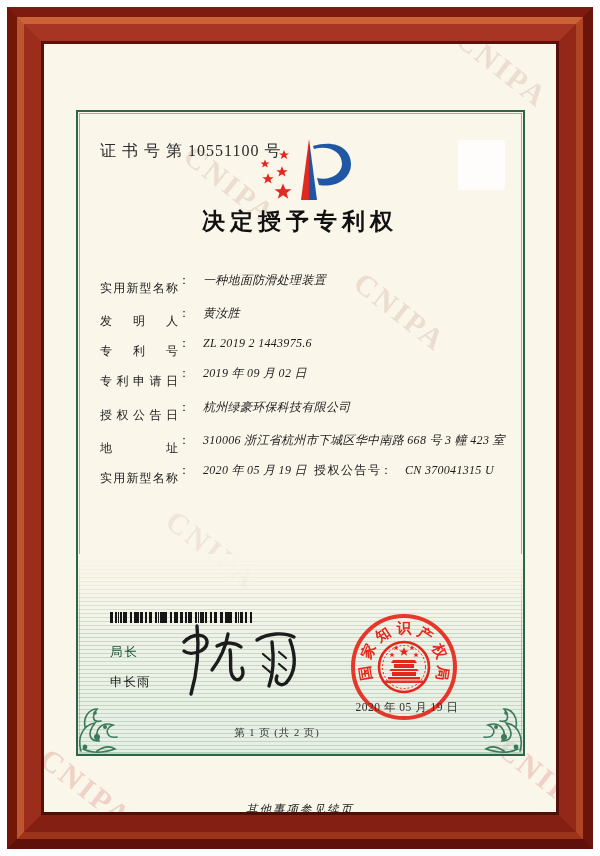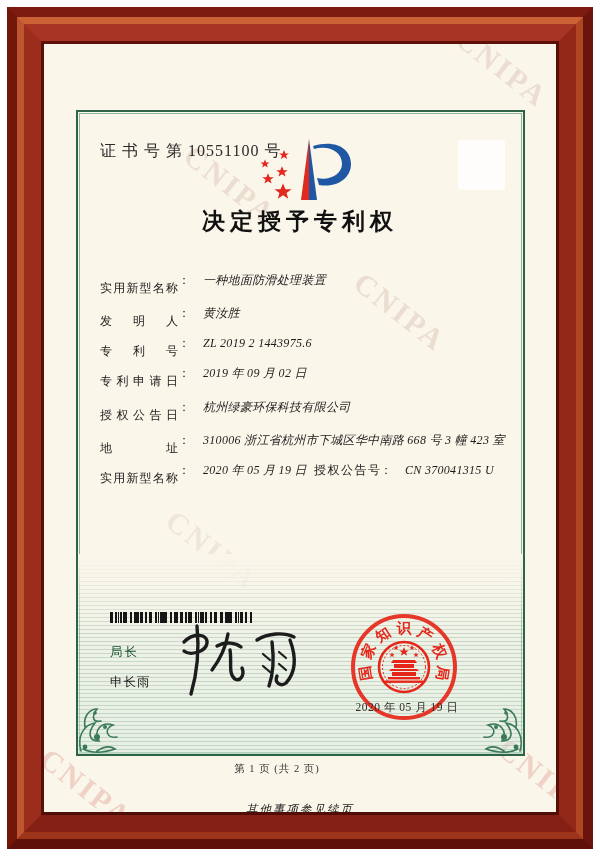--- a/index.html
+++ b/index.html
@@ -77,21 +77,21 @@
   .seal-ring { position:absolute; inset:0; border:4px solid rgba(229,39,26,0.92);
                border-radius:50%; }
   .seal-char { position:absolute; left:50%; top:50%; width:18px; height:18px;
                margin-left:-9px; margin-top:-9px; text-align:center;
                font-size:14.5px; font-weight:bold; color:#e5271a; line-height:18px; }
   .seal-emblem { position:absolute; left:24px; top:25px; width:58px; height:58px; }
   .seal-date { position:absolute; left:297px; top:656px; width:132px; text-align:center;
                font-size:11.5px; color:#35302b; letter-spacing:0.5px; }
 
   
-  .page-info { position:absolute; left:32px; top:718px; width:402px; text-align:center;
+  .page-info { position:absolute; left:32px; top:682px; width:402px; text-align:center;
                font-size:10.5px; color:#333; letter-spacing:1px; }
   .footer-note { position:absolute; left:0; top:758px; width:100%; text-align:center;
                  font-size:11.5px; font-style:italic; color:#222; letter-spacing:2px; }
   .patch { position:absolute; left:414px; top:96px; width:47px; height:50px;
            background:rgba(255,255,255,0.8); border-radius:2px; }
 </style>
 </head>
 <body>
 
 <div class="stage">

